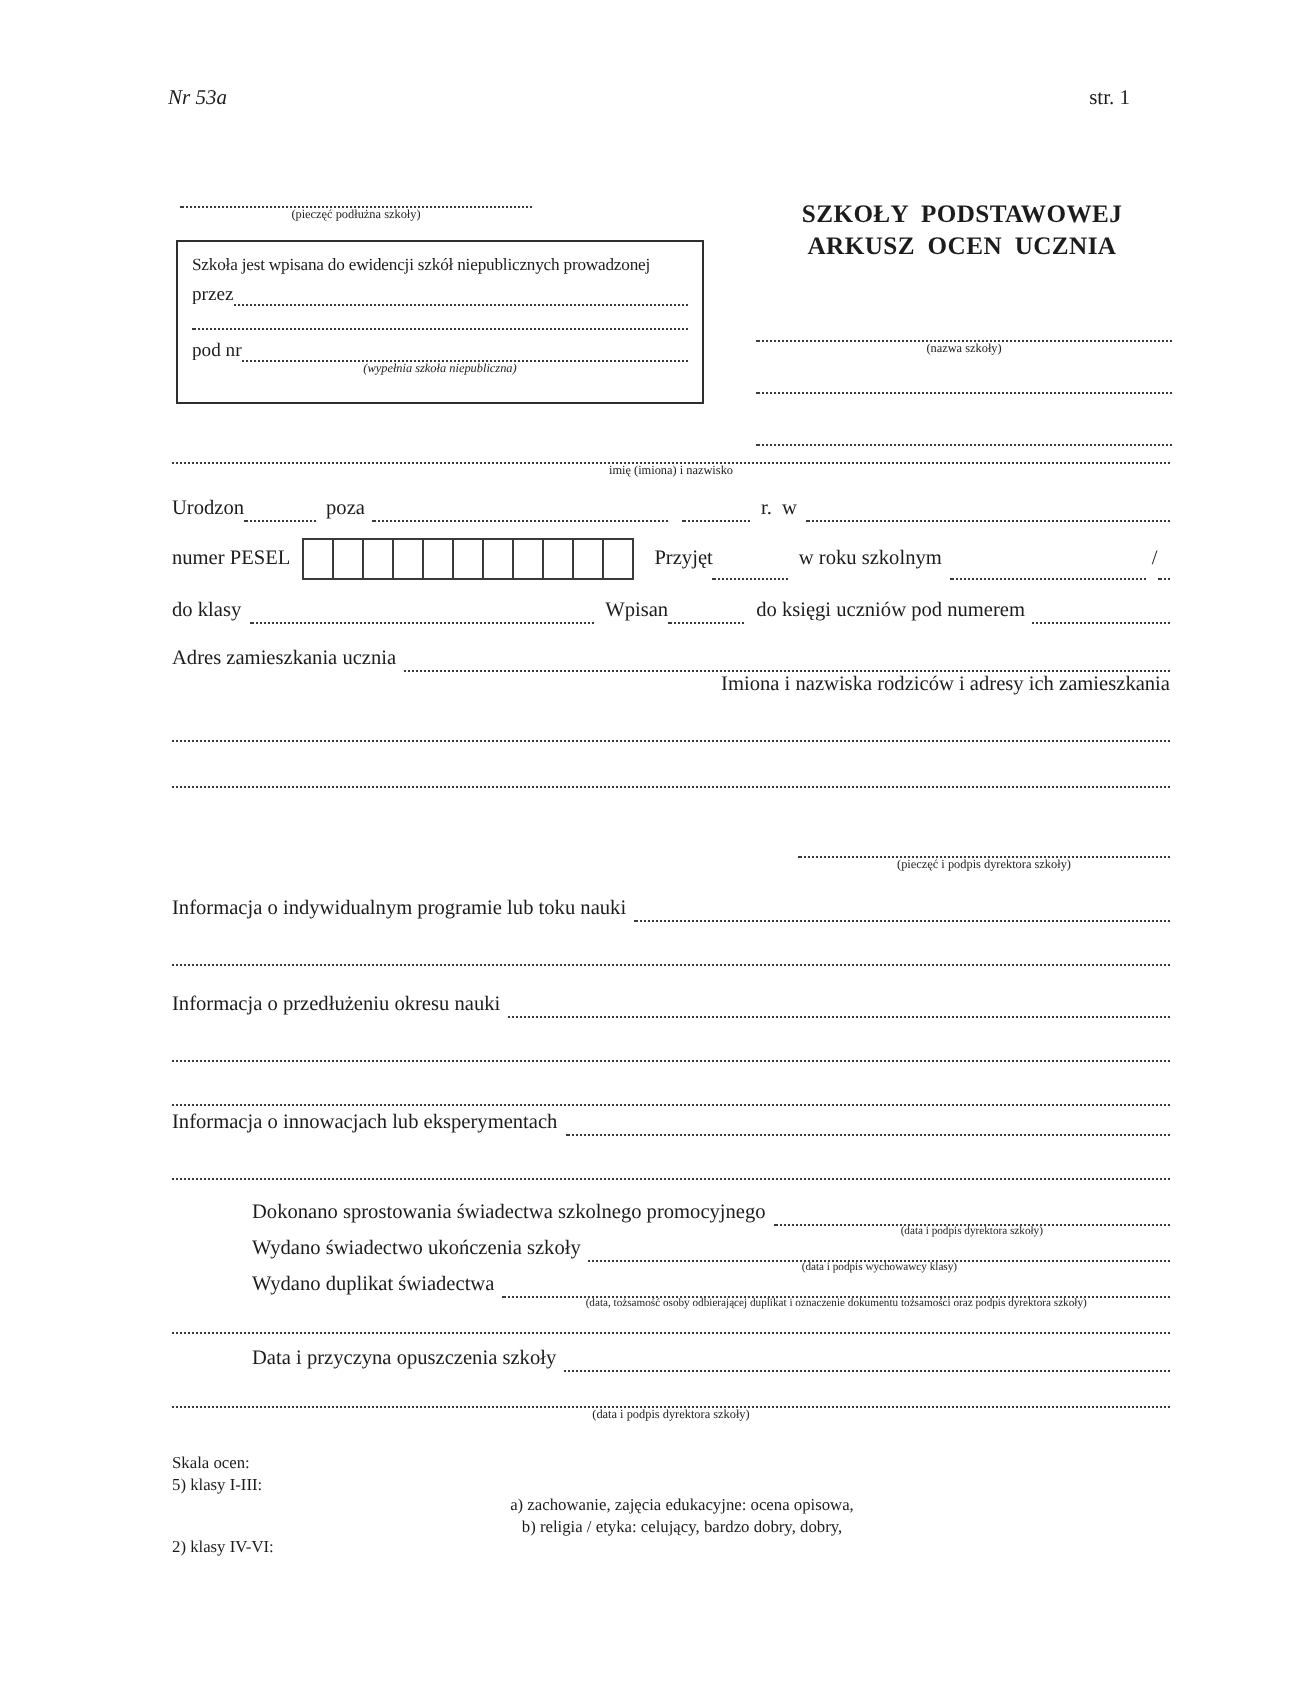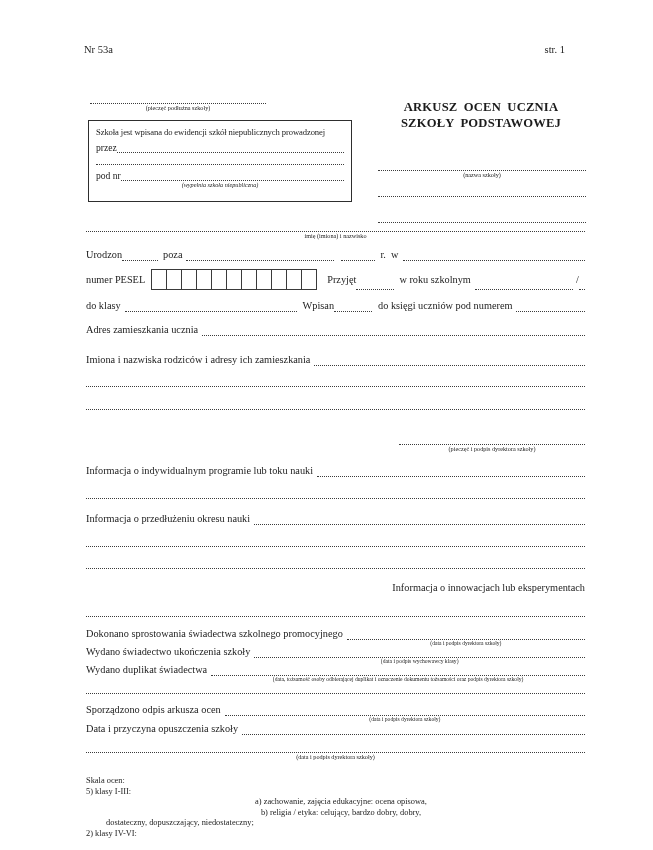--- a/index.html
+++ b/index.html
@@ -10,21 +10,21 @@
   }
   .abs{position:absolute;}
   .small-cap{font-size:6.2px;color:#222;text-align:center;line-height:7px;}
   
   .dl{border-bottom:1px dotted #3c3c3c;}
   .dotseg{display:inline-block;border-bottom:1px dotted #3c3c3c;height:10px;}
   .row{display:flex;align-items:flex-end;font-size:10.3px;line-height:13px;}
   .row .grow{flex:1;border-bottom:1px dotted #3c3c3c;height:10px;}
   .lbl{white-space:nowrap;}
   
-  .hdr-left{left:84px;top:44px;font-size:10.5px;}
+  .hdr-left{left:84px;top:44px;font-size:10.5px;font-style:italic;}
   .hdr-right{right:88px;top:44px;font-size:10.5px;}
   
   .stamp{left:90px;top:94px;width:176px;}
   .stamp .dl{height:9px;}
   
   .npbox{
     left:88px;top:120px;width:264px;height:82px;border:1px solid #2e2e2e;
     box-sizing:border-box;padding:6px 7px 18px 7px;font-size:8.6px;line-height:10px;
   }
   .npbox .brow{display:flex;align-items:flex-end;margin-top:6px;font-size:9.6px;}
@@ -44,21 +44,21 @@
   .flow{left:86px;top:226px;width:499px;}
   .fullline{border-bottom:1px dotted #3c3c3c;height:5px;}
   
   .pesel-wrap{display:inline-flex;margin-left:6px;}
   .pesel-cell{width:14px;height:19px;border:1px solid #3a3a3a;margin-left:-1px;background:#fff;}
   .pesel-wrap .pesel-cell:first-child{margin-left:0;}
   
   .signblock{margin-left:auto;width:186px;margin-top:26px;}
   .signblock .dl{height:8px;}
   
-  .rec{display:flex;align-items:flex-end;font-size:10.3px;line-height:12px;}
+  .rec{display:flex;align-items:flex-end;font-size:10.3px;line-height:12px;margin-left:40px;}
   .rec .dotwrap{flex:1;position:relative;border-bottom:1px dotted #3c3c3c;height:10px;}
   .rec .dotcap{position:absolute;top:11px;left:0;right:0;text-align:center;
                font-size:5.6px;line-height:6px;color:#222;white-space:nowrap;}
   
   .scale{margin-top:15px;font-size:8.4px;line-height:10.6px;}
   .ind1{padding-left:11px;text-align:center;}
   .ind2{padding-left:20px;}
   .final-cap{font-size:6.2px;text-align:center;line-height:8px;color:#222;}
 </style>
 </head>
@@ -82,22 +82,22 @@
     </div>
     <div class="fulldl"></div>
     <div class="brow">
       <span class="lbl">pod nr</span>
       <span class="grow"></span>
     </div>
     <div class="cap">(wypełnia szkoła niepubliczna)</div>
   </div>
 
   <div class="abs title">
+    <div>SZKOŁY PODSTAWOWEJ</div>
     <div>ARKUSZ OCEN UCZNIA</div>
-    <div>SZKOŁY PODSTAWOWEJ</div>
   </div>
 
   <div class="abs schoolcol">
     <div class="dl"></div>
     <div class="small-cap">(nazwa szkoły)</div>
     <div class="gap1"></div>
     <div class="dl"></div>
     <div class="gap2"></div>
     <div class="dl"></div>
   </div>
@@ -147,21 +147,21 @@
       <span class="dotseg" style="width:38px;"></span>
       <span class="lbl" style="margin-left:6px;">do księgi uczniów pod numerem</span>
       <span class="grow" style="margin-left:4px;"></span>
     </div>
 
     <div class="row" style="margin-top:11px;">
       <span class="lbl">Adres zamieszkania ucznia</span>
       <span class="grow" style="margin-left:4px;"></span>
     </div>
 
-    <div class="row" style="margin-top:17px;">
+    <div class="row" style="margin-top:0;flex-direction:column;">
       <span class="lbl">Imiona i nazwiska rodziców i adresy ich zamieszkania</span>
       <span class="grow" style="margin-left:4px;"></span>
     </div>
 
     <div class="fullline" style="margin-top:15px;"></div>
     <div class="fullline" style="margin-top:17px;"></div>
 
     <div class="signblock">
       <div class="dl"></div>
       <div class="small-cap">(pieczęć i podpis dyrektora szkoły)</div>
@@ -175,21 +175,21 @@
       <div class="fullline" style="margin-top:16px;"></div>
 
       <div class="row" style="margin-top:13px;">
         <span class="lbl">Informacja o przedłużeniu okresu nauki</span>
         <span class="grow" style="margin-left:4px;"></span>
       </div>
       <div class="fullline" style="margin-top:16px;"></div>
 
       <div class="fullline" style="margin-top:16px;"></div>
 
-      <div class="row" style="margin-top:12px;flex-direction:column;">
+      <div class="row" style="margin-top:2px;">
         <span class="lbl">Informacja o innowacjach lub eksperymentach</span>
         <span class="grow" style="margin-left:4px;"></span>
       </div>
       <div class="fullline" style="margin-top:16px;"></div>
     </div>
 
     <div style="margin-top:11px;">
       <div class="rec">
         <span class="lbl">Dokonano sprostowania świadectwa szkolnego promocyjnego</span>
         <span class="dotwrap" style="margin-left:4px;">
@@ -203,38 +203,31 @@
         </span>
       </div>
       <div class="rec" style="margin-top:6px;">
         <span class="lbl">Wydano duplikat świadectwa</span>
         <span class="dotwrap" style="margin-left:4px;">
           <span class="dotcap">(data, tożsamość osoby odbierającej duplikat i oznaczenie dokumentu tożsamości oraz podpis dyrektora szkoły)</span>
         </span>
       </div>
       <div class="fullline" style="margin-top:12px;"></div>
 
-      <div class="rec" style="margin-top:10px;">
-        <span class="lbl">Sporządzono odpis arkusza ocen</span>
-        <span class="dotwrap" style="margin-left:4px;">
-          <span class="dotcap">(data i podpis dyrektora szkoły)</span>
-        </span>
-      </div>
       <div class="rec" style="margin-top:7px;">
         <span class="lbl">Data i przyczyna opuszczenia szkoły</span>
         <span class="dotwrap" style="margin-left:4px;"></span>
       </div>
       <div class="fullline" style="margin-top:12px;"></div>
       <div class="final-cap">(data i podpis dyrektora szkoły)</div>
     </div>
 
     <div class="scale">
       <div>Skala ocen:</div>
       <div>5) klasy I-III:</div>
       <div class="ind1">a) zachowanie, zajęcia edukacyjne: ocena opisowa,</div>
       <div class="ind1">b) religia / etyka: celujący, bardzo dobry, dobry,</div>
-      <div class="ind2">dostateczny, dopuszczający, niedostateczny;</div>
       <div>2) klasy IV-VI:</div>
 
     </div>
 
   </div>
 </div>
 
 </body></html>

